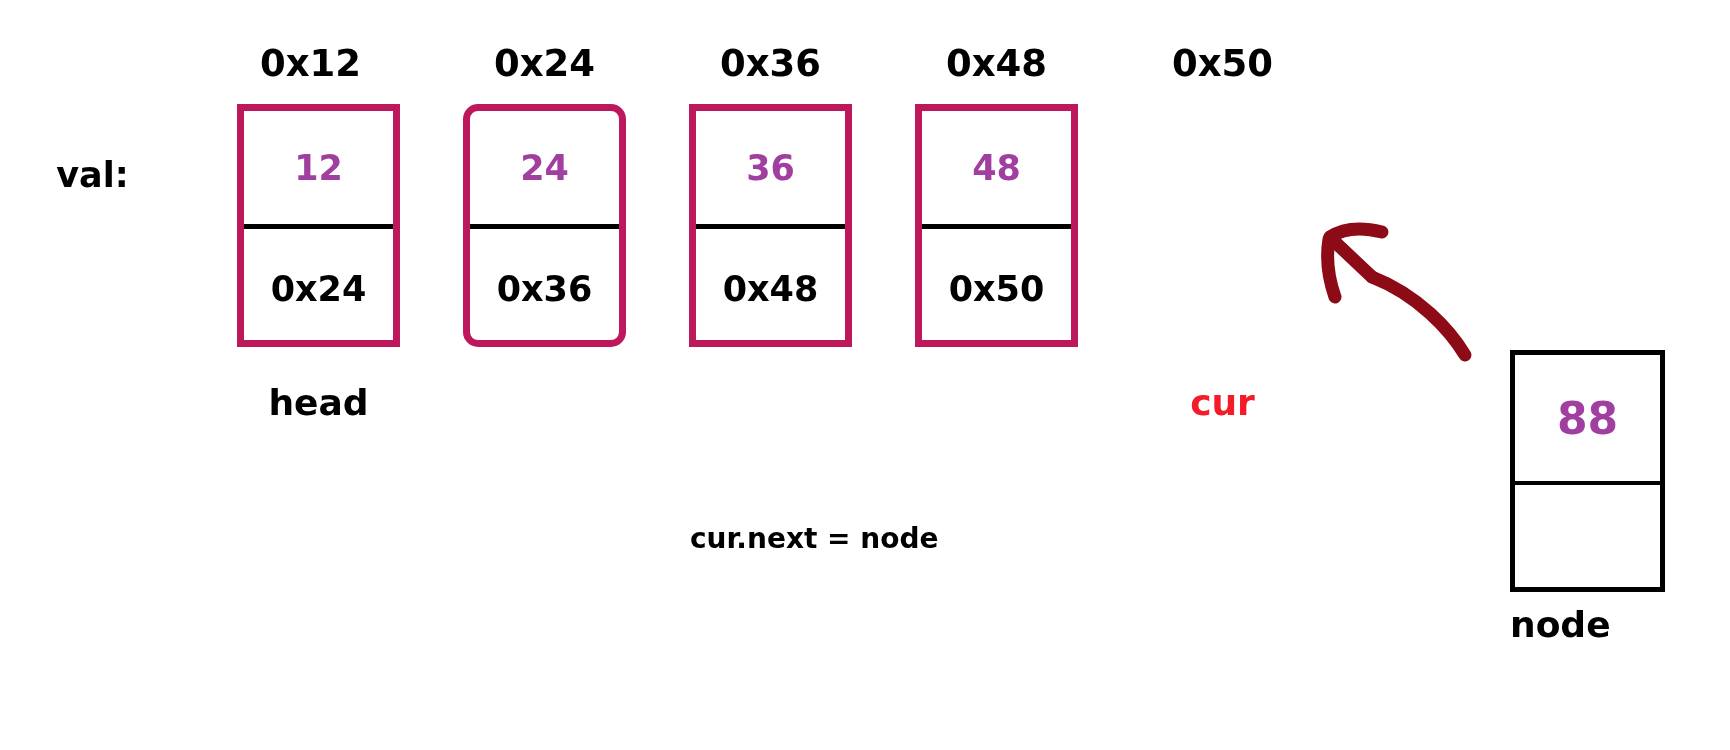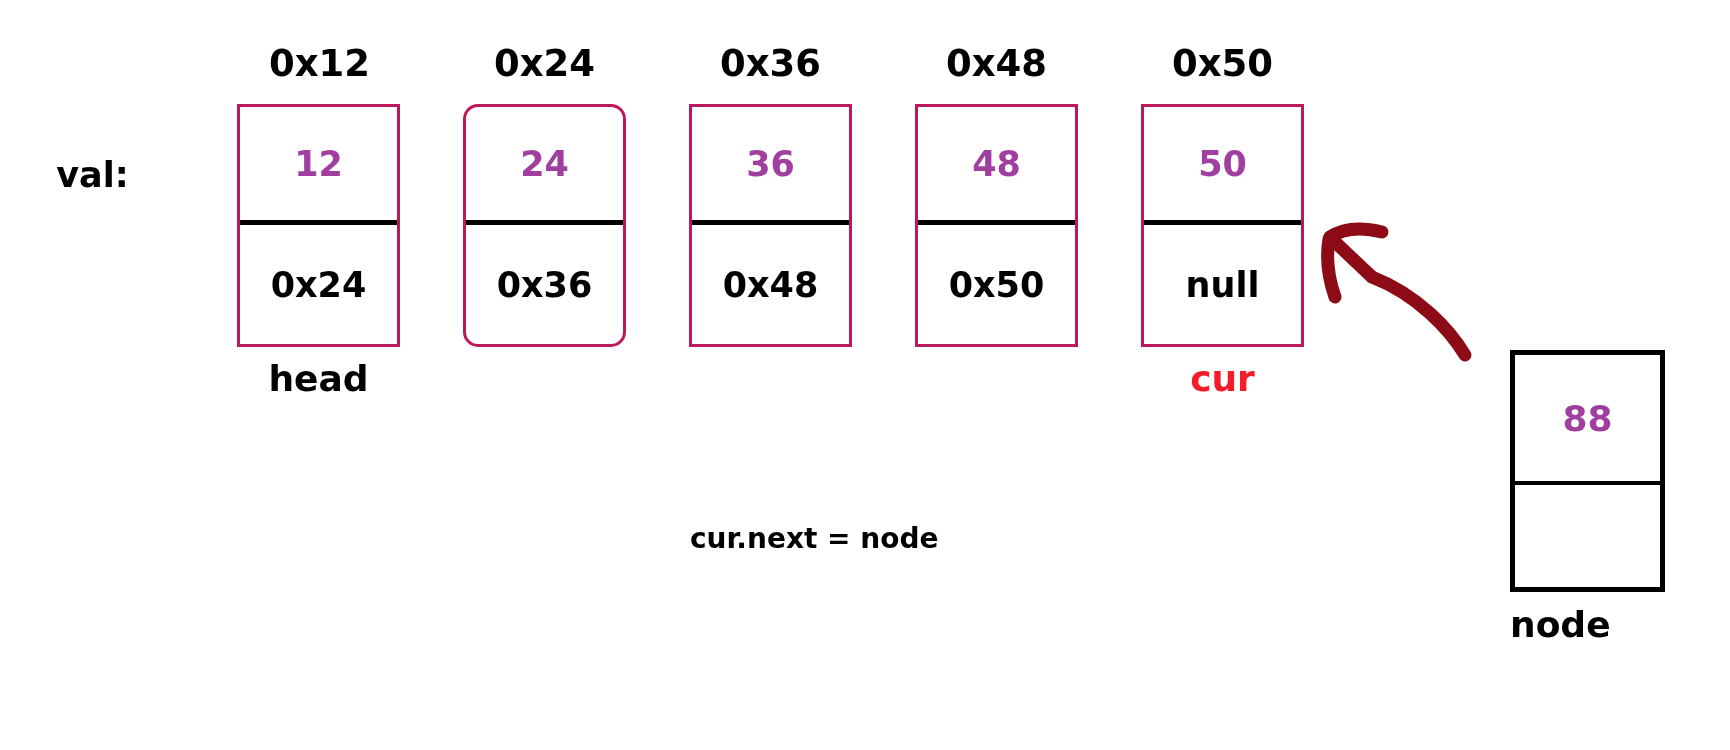--- a/index.html
+++ b/index.html
@@ -28,21 +28,21 @@
   #label-val  { left: 10px; top: 155px; width: 165px; text-align: center; }
   #label-next { left: 10px; top: 255px; width: 165px; }
 
   
   .node {
     position: absolute;
     width: 163px;
     height: 243px;
     top: 104px;
     box-sizing: border-box;
-    border: 3px solid #be185d;
+    border: 7px solid #be185d;
   }
   .node .cell {
     position: absolute;
     left: 0;
     width: 100%;
     box-sizing: border-box;
     display: flex;
     align-items: center;
     justify-content: center;
     font-weight: bold;
@@ -74,20 +74,21 @@
   }
 
   
   .ptr-name {
     position: absolute;
     width: 163px;
     text-align: center;
     font-weight: bold;
     font-size: 36px;
     white-space: nowrap;
+    margin-top: 24px;
   }
 
   
   #new-node {
     position: absolute;
     left: 1510px;
     top: 350px;
     width: 155px;
     height: 242px;
     box-sizing: border-box;
@@ -95,21 +96,21 @@
   }
   #new-node .cell {
     position: absolute;
     left: 0;
     width: 100%;
     box-sizing: border-box;
     display: flex;
     align-items: center;
     justify-content: center;
     font-weight: bold;
-    font-size: 36px;
+    font-size: 44px;
     white-space: nowrap;
   }
   #new-node .cell.val {
     top: 0;
     height: 130px;
     color: #a03fa0;
     border-bottom: 4px solid #000000;
   }
   #new-node .cell.next {
     top: 130px;
@@ -148,21 +149,21 @@
     pointer-events: none;
   }
 </style>
 </head>
 <body>
 
 <div id="canvas">
 
   <div class="row-label" id="label-val">val:</div>
 
-  <div class="addr" style="left:238px;">0x12</div>
+  <div class="addr" style="left:229px;">0x12</div>
   <div class="node" style="left:237px;">
     <div class="cell val">12</div>
     <div class="cell next">0x24</div>
   </div>
   <div class="ptr-name" style="left:237px; top:358px; color:#000000;">head</div>
 
   <div class="addr" style="left:463px;">0x24</div>
   <div class="node" style="left:463px;border-radius:15px;">
     <div class="cell val">24</div>
     <div class="cell next">0x36</div>
@@ -174,24 +175,20 @@
     <div class="cell next">0x48</div>
   </div>
 
   <div class="addr" style="left:915px;">0x48</div>
   <div class="node" style="left:915px;">
     <div class="cell val">48</div>
     <div class="cell next">0x50</div>
   </div>
 
   <div class="addr" style="left:1141px;">0x50</div>
-  <div class="node" style="left:1141px;">
-    <div class="cell val">50</div>
-    <div class="cell next">null</div>
-  </div>
   <div class="ptr-name" style="left:1141px; top:358px; color:#f31c28;">cur</div>
 
   <div id="new-node">
     <div class="cell val">88</div>
     <div class="cell next"></div>
   </div>
   <div id="new-node-name">node</div>
 
   <div id="caption">cur.next = node</div>
 

